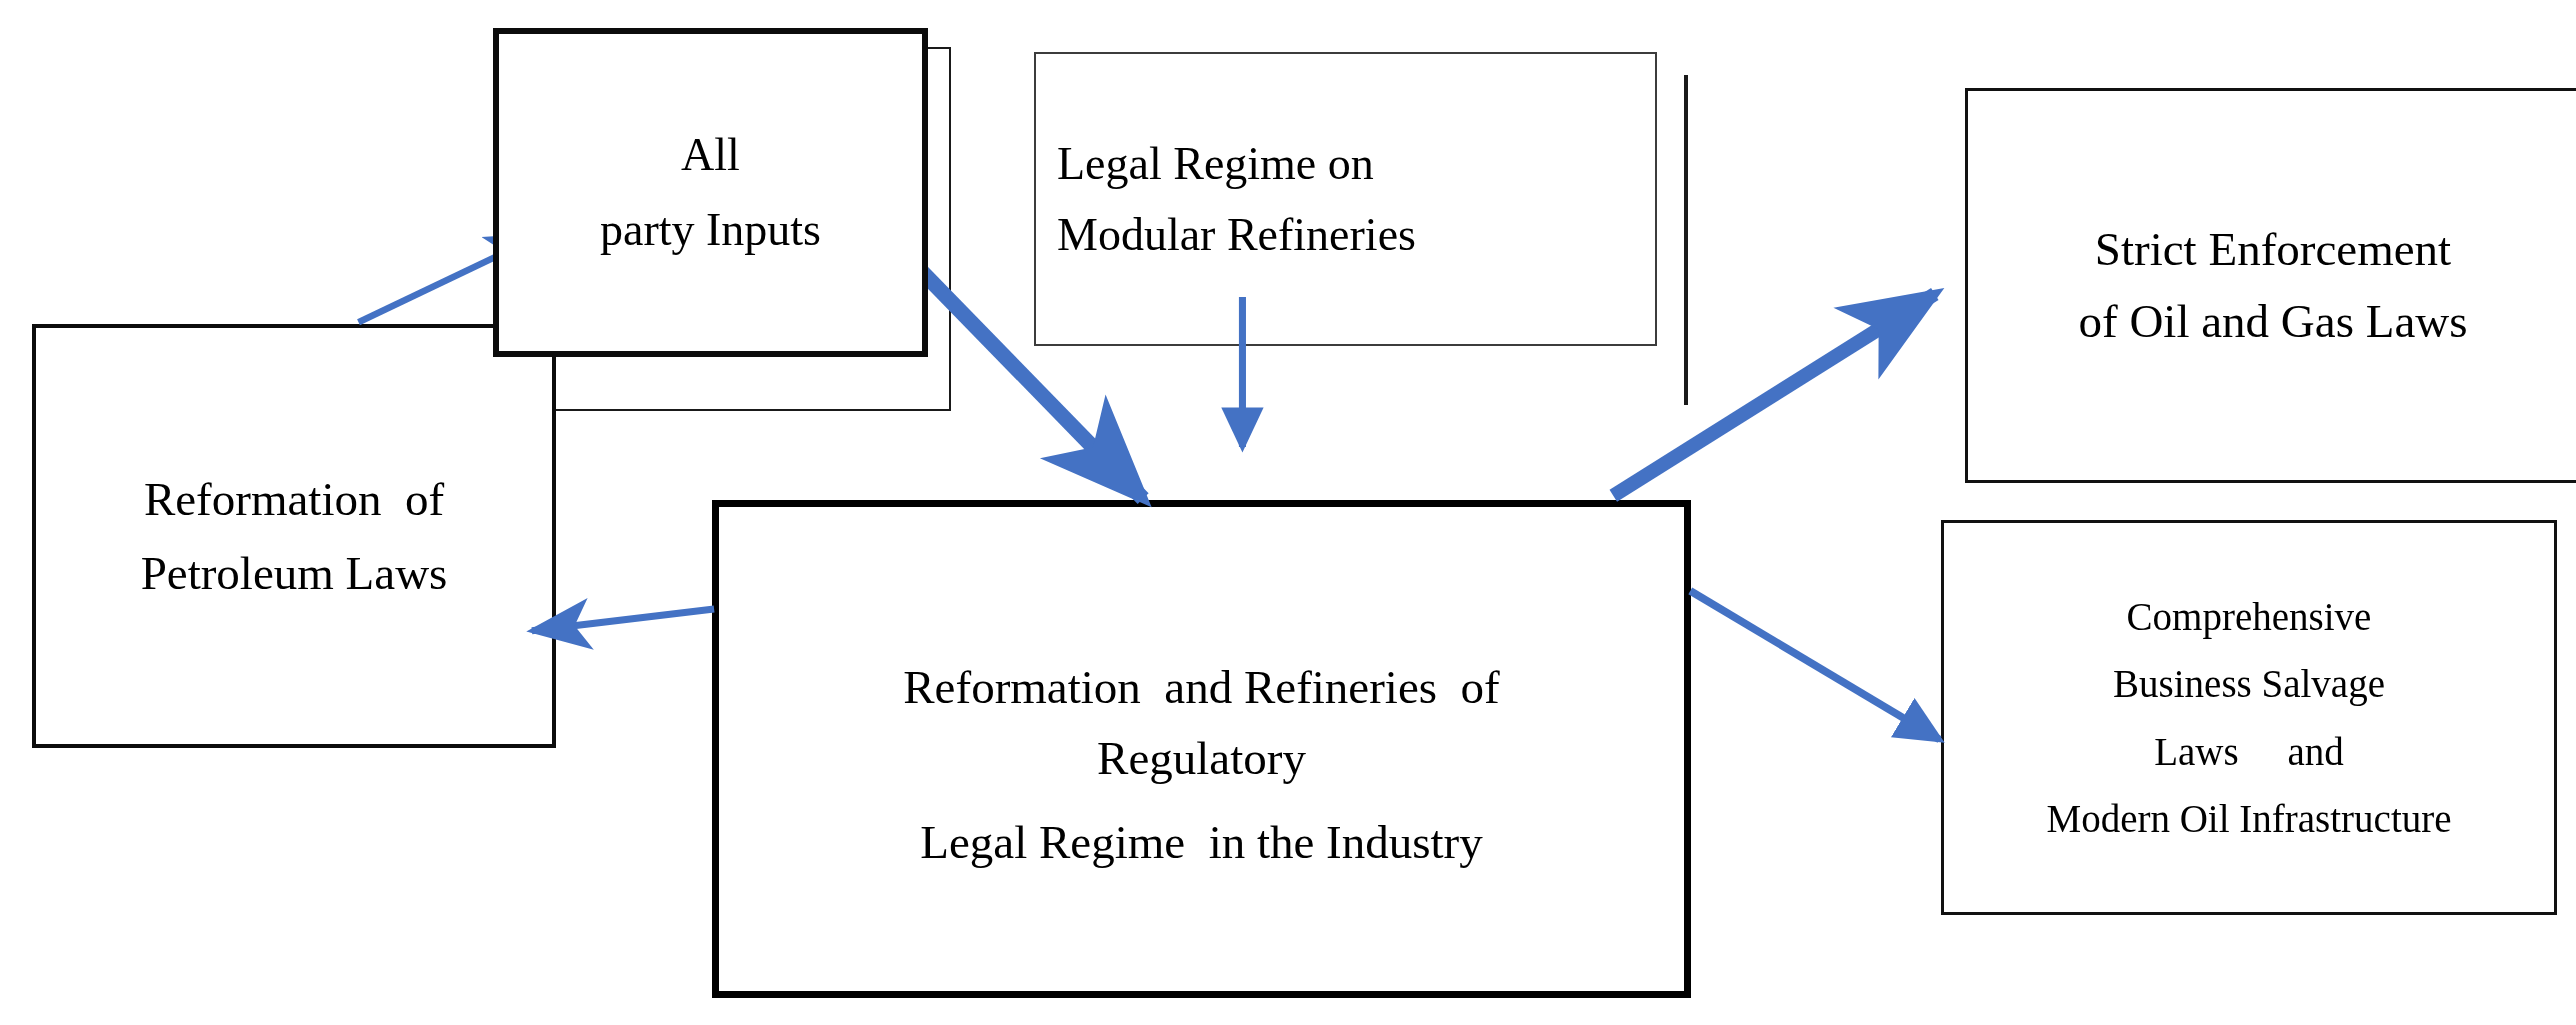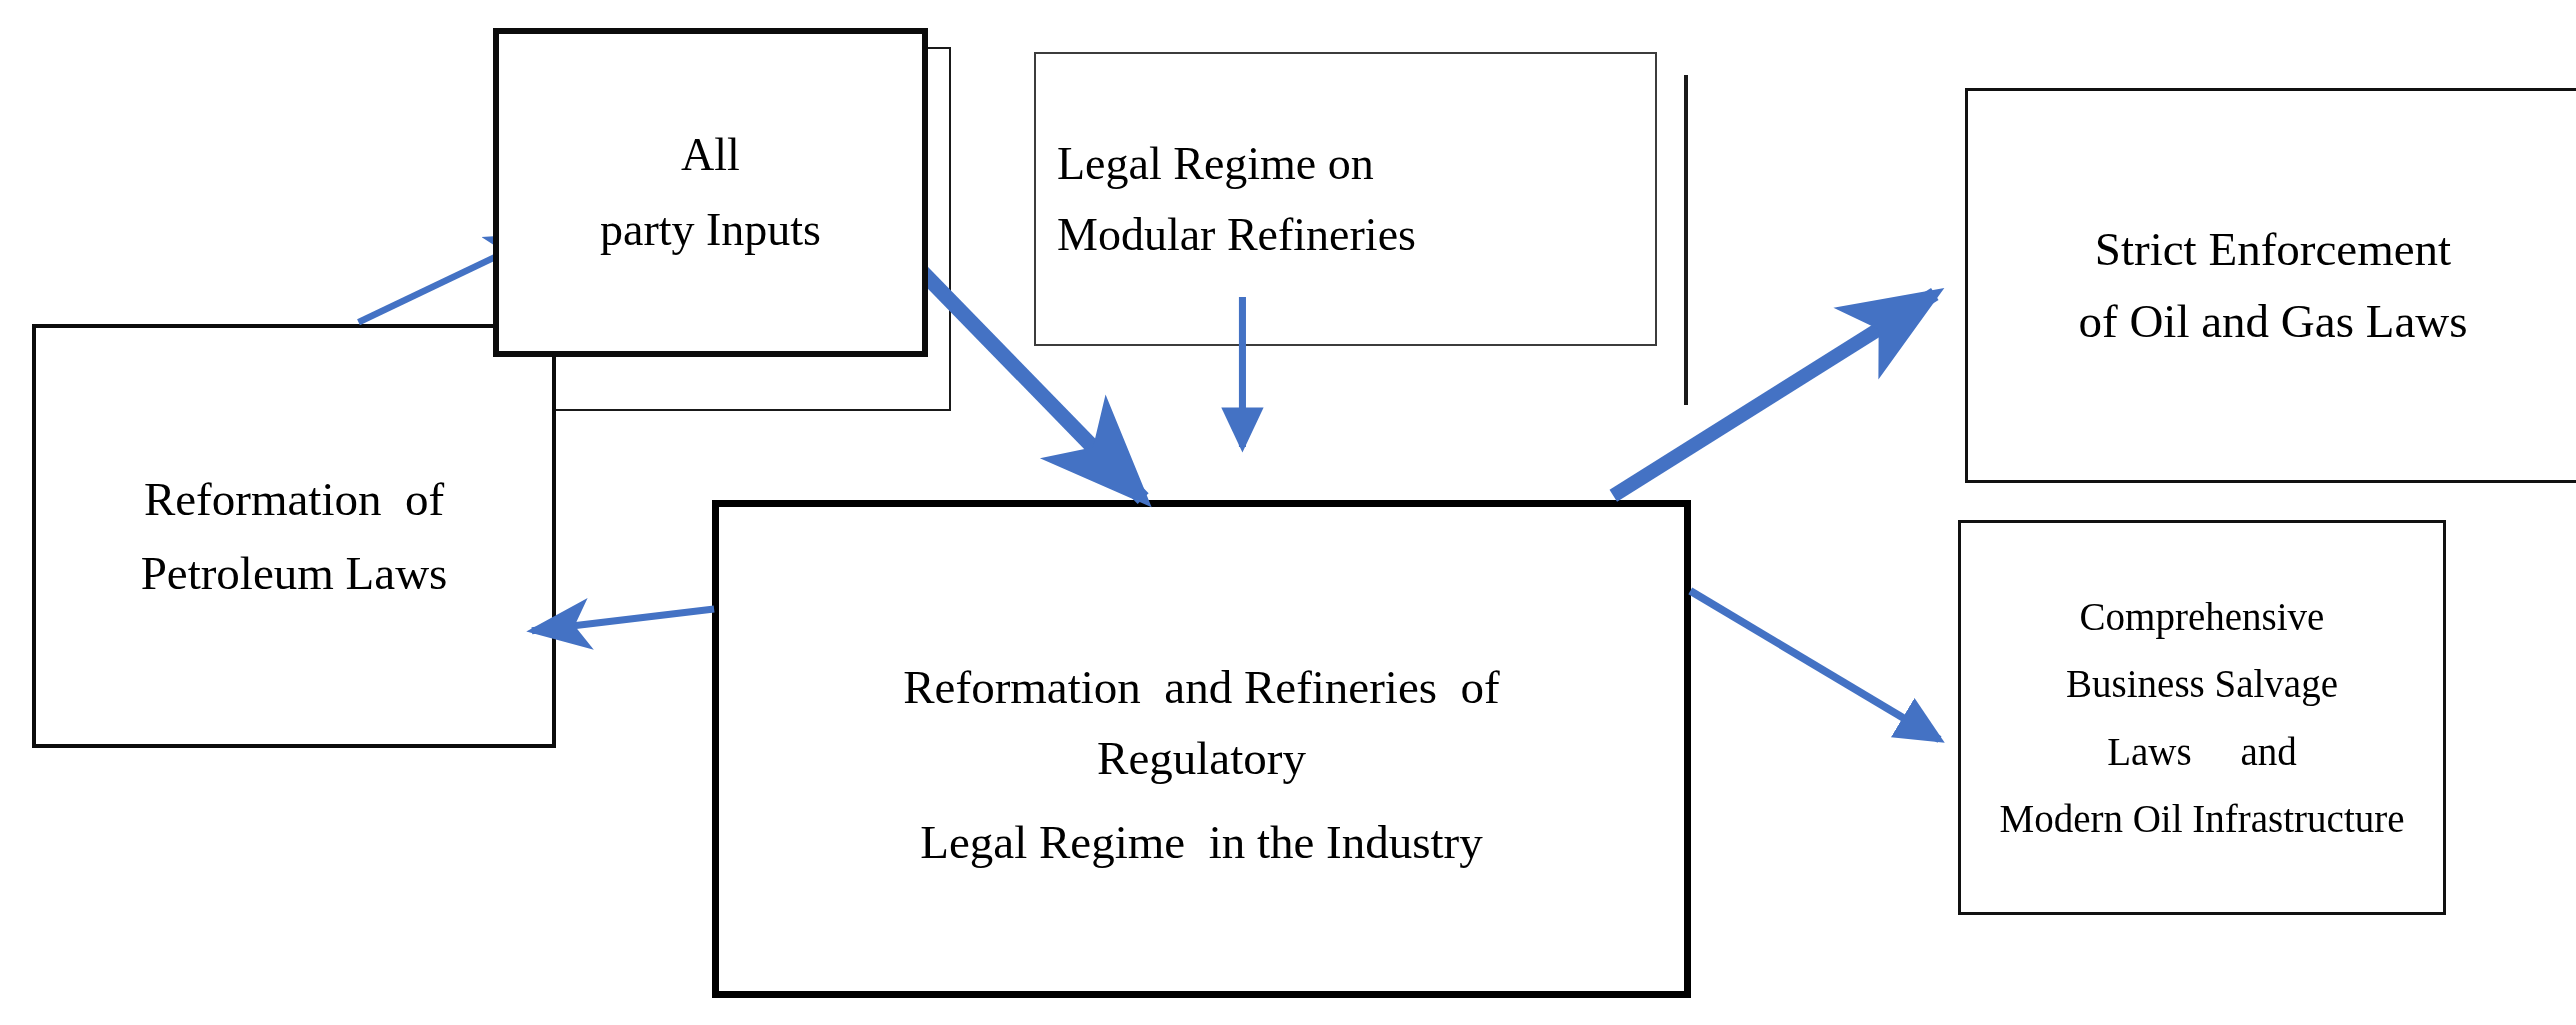--- a/index.html
+++ b/index.html
@@ -82,25 +82,24 @@
   #box-strict {
     left: 1941px; top: 88px; width: 616px; height: 395px;
     border: 3.5px solid #111111;
     font-size: 47px;
     z-index: 3;
     margin-left: 24px;
   }
   #box-strict .line { line-height: 1.52; }
 
   #box-comprehensive {
-    left: 1941px; top: 520px; width: 488px; height: 395px;
+    left: 1941px; top: 520px; width: 616px; height: 395px;
     border: 3.5px solid #111111;
     font-size: 39px;
     z-index: 3;
-    margin-left: 17px;
   }
   #box-comprehensive .line { line-height: 1.72; }
 
   
   #divider-rule {
     position: absolute;
     left: 1684px; top: 75px;
     width: 3.5px; height: 330px;
     background: #1a1a1a;
     z-index: 3;

